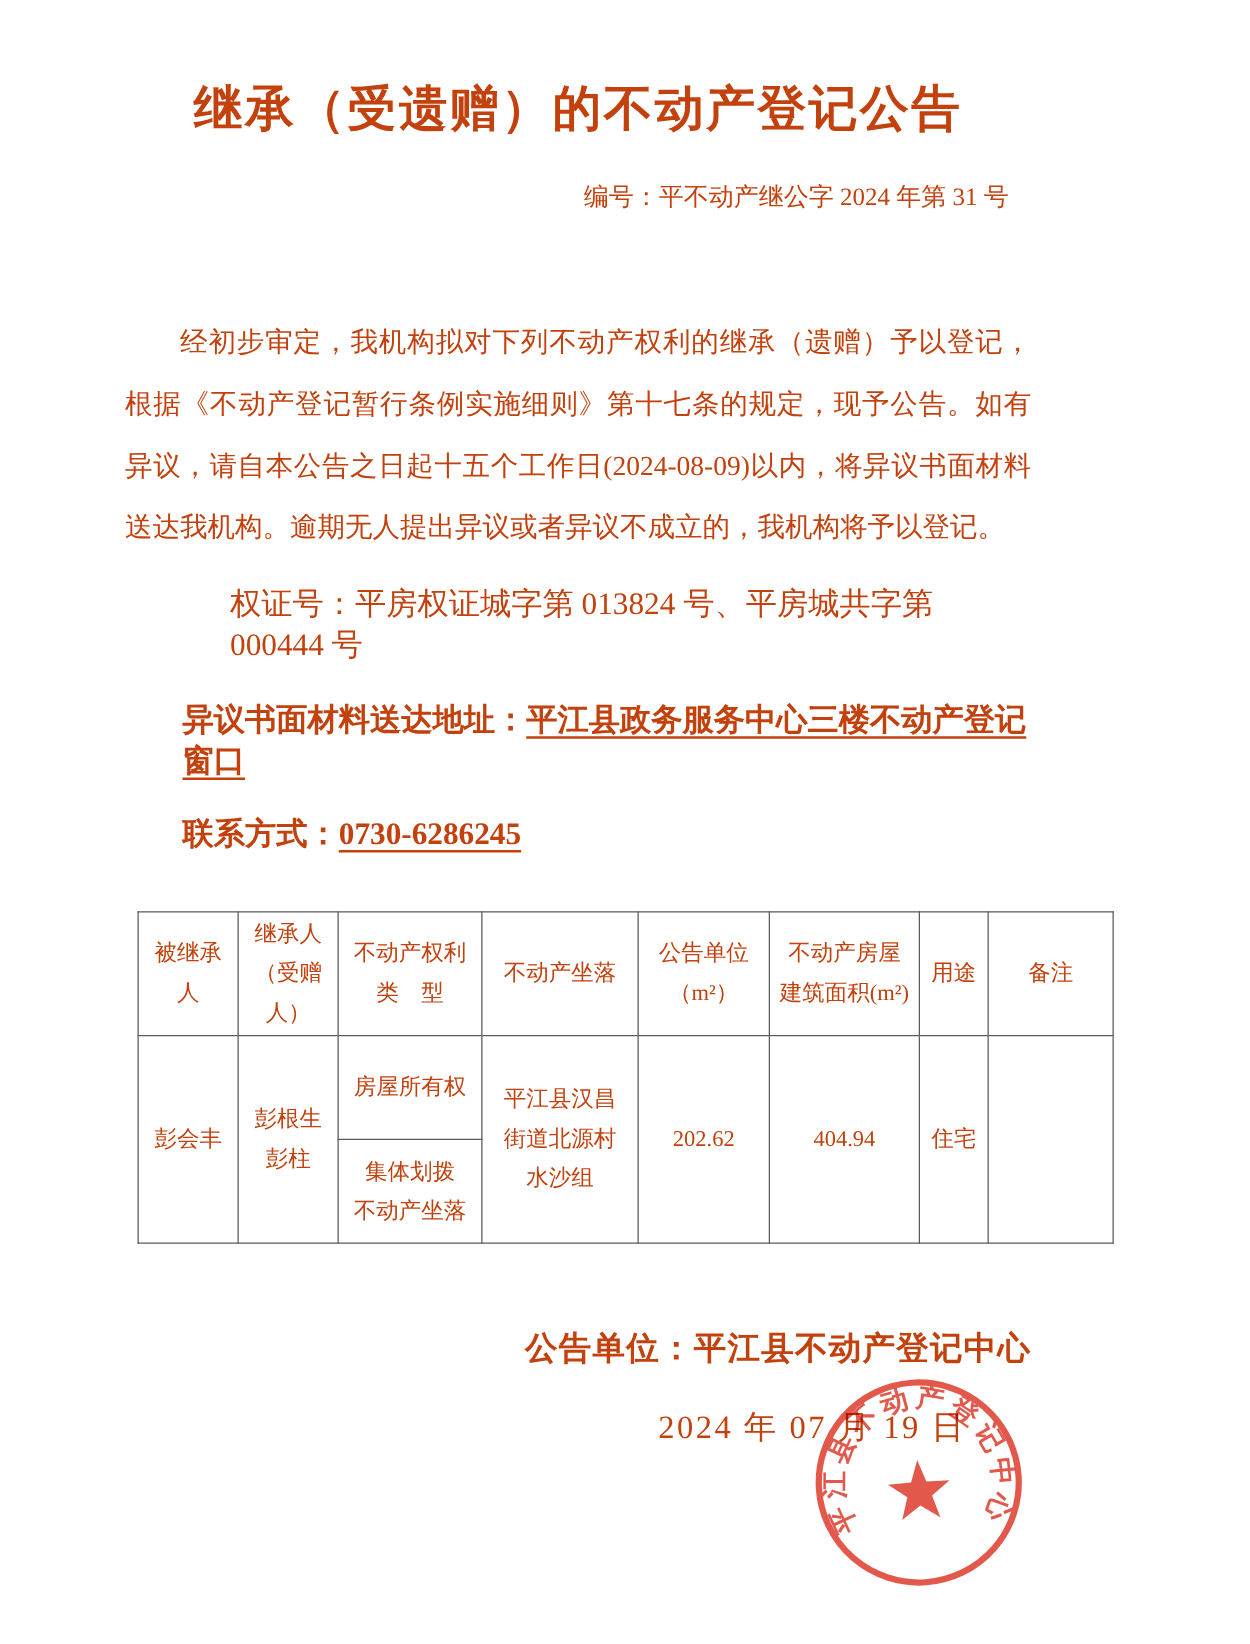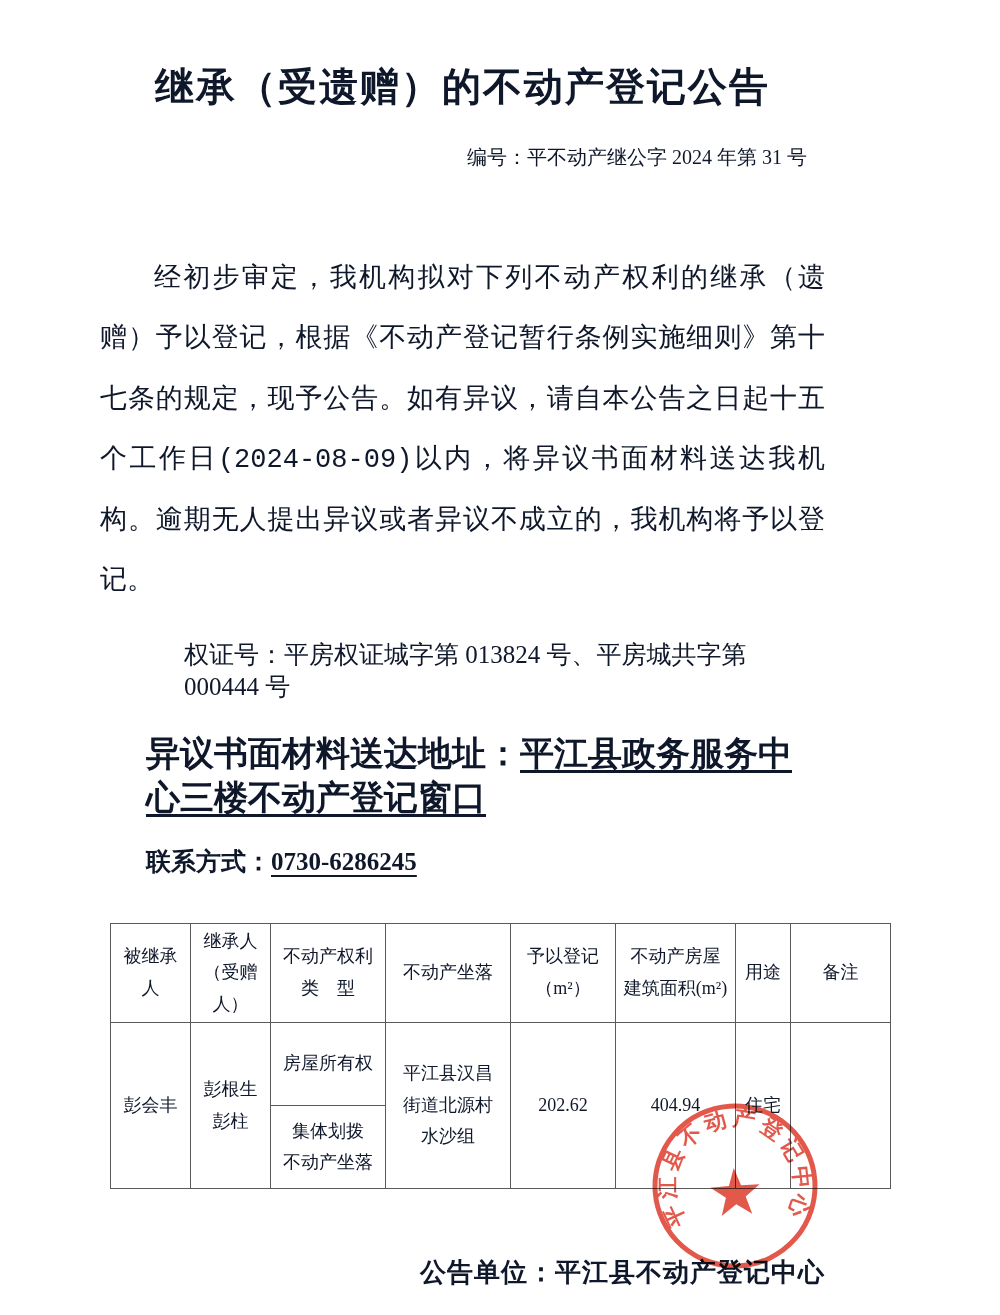--- a/index.html
+++ b/index.html
@@ -5,21 +5,21 @@
   html, body {
     margin: 0;
     padding: 0;
     background: #ffffff;
   }
   .page {
     position: relative;
     width: 925px;
     height: 1315px;
     background: #ffffff;
-    color: #0f172a;
+    color: #c2410c;
     font-family: "Liberation Serif", "DejaVu Serif", serif;
     overflow: hidden;
     box-sizing: border-box;
   }
   .content {
     padding: 52px 100px 0 100px;
   }
   .title {
     text-align: center;
     font-size: 39px;
@@ -28,40 +28,39 @@
     margin: 8px 0 0 0;
   }
   .doc-number {
     text-align: right;
     font-size: 20px;
     padding-right: 18px;
     margin-top: 30px;
   }
   .body-text {
     margin-top: 78px;
-    font-size: 27px;
+    font-size: 22px;
     line-height: 2.24;
     text-align: justify;
     text-indent: 2em;
-    font-family: Liberation Mono, monospace;
   }
   .cert-line-1 {
     font-size: 25px;
     padding-left: 84px;
     margin-top: 14px;
     line-height: 1.3;
   }
   .cert-line-2 {
     font-size: 25px;
     padding-left: 184px;
     margin-top: 22px;
     line-height: 1.3;
   }
   .address-line {
-    font-size: 34px;
+    font-size: 25px;
     font-weight: bold;
     padding-left: 46px;
     margin-top: 28px;
     line-height: 1.3;
   }
   .contact-line {
     font-size: 25px;
     font-weight: bold;
     padding-left: 46px;
     margin-top: 26px;
@@ -163,21 +162,21 @@
       <thead>
         <tr>
           <th>被继承
 人</th>
           <th>继承人
 （受赠
 人）</th>
           <th>不动产权利
 类　型</th>
           <th>不动产坐落</th>
-          <th>予以登记
+          <th>公告单位
 （m²）</th>
           <th>不动产房屋
 建筑面积(m²)</th>
           <th>用途</th>
           <th>备注</th>
         </tr>
       </thead>
       <tbody>
         <tr>
           <td rowspan="2">彭会丰</td>

